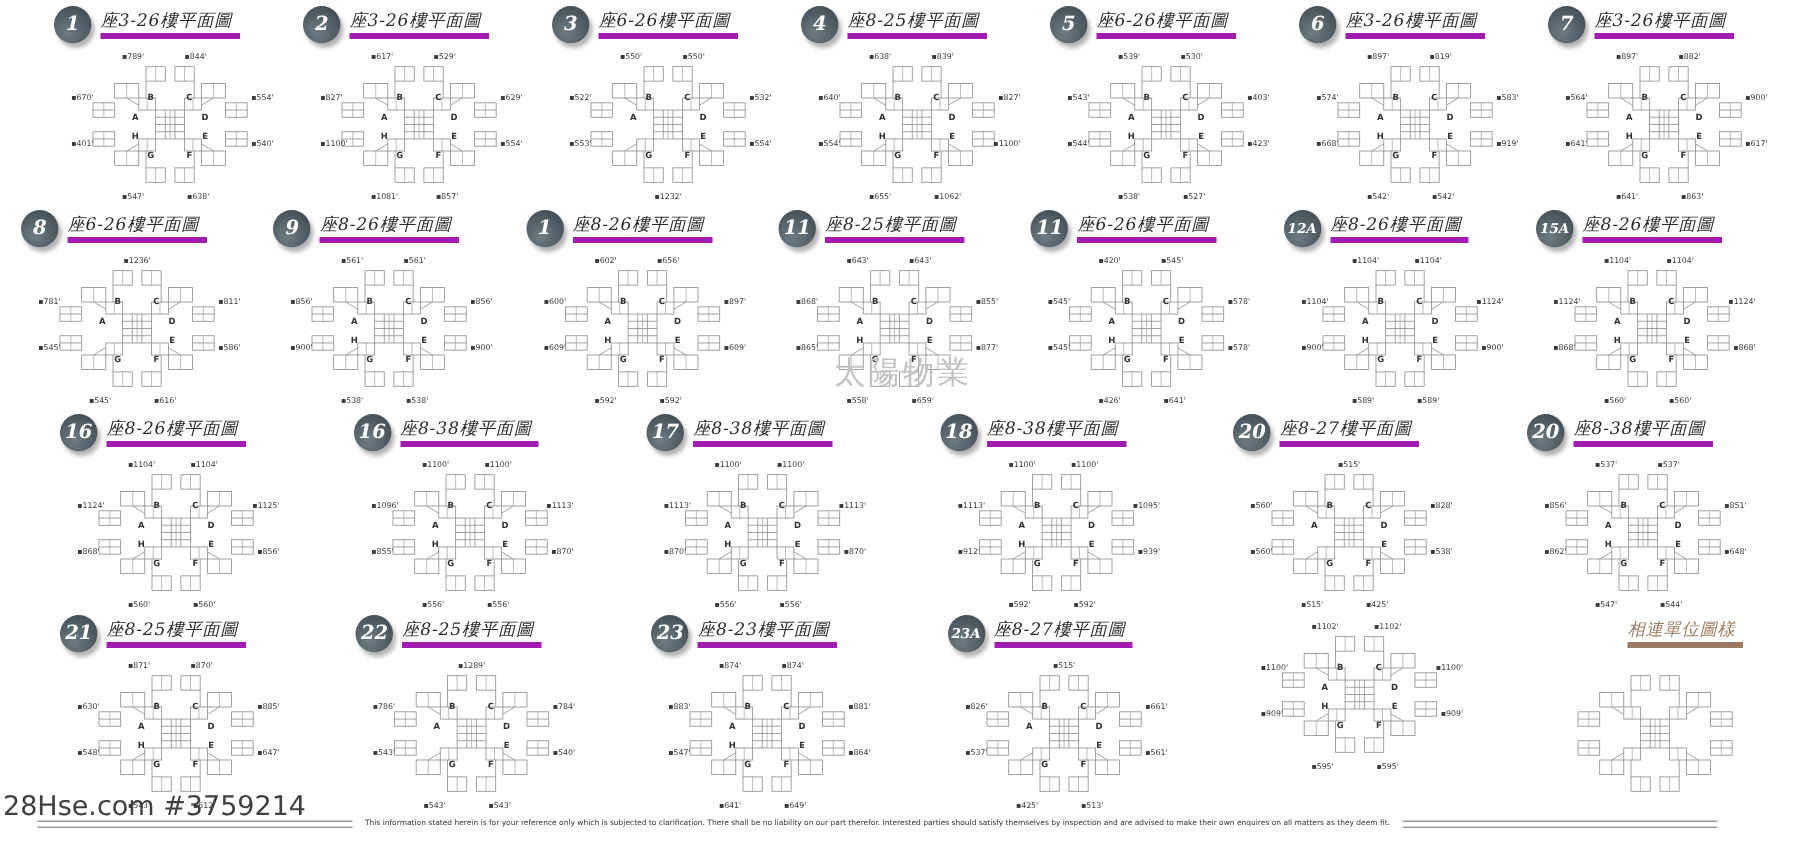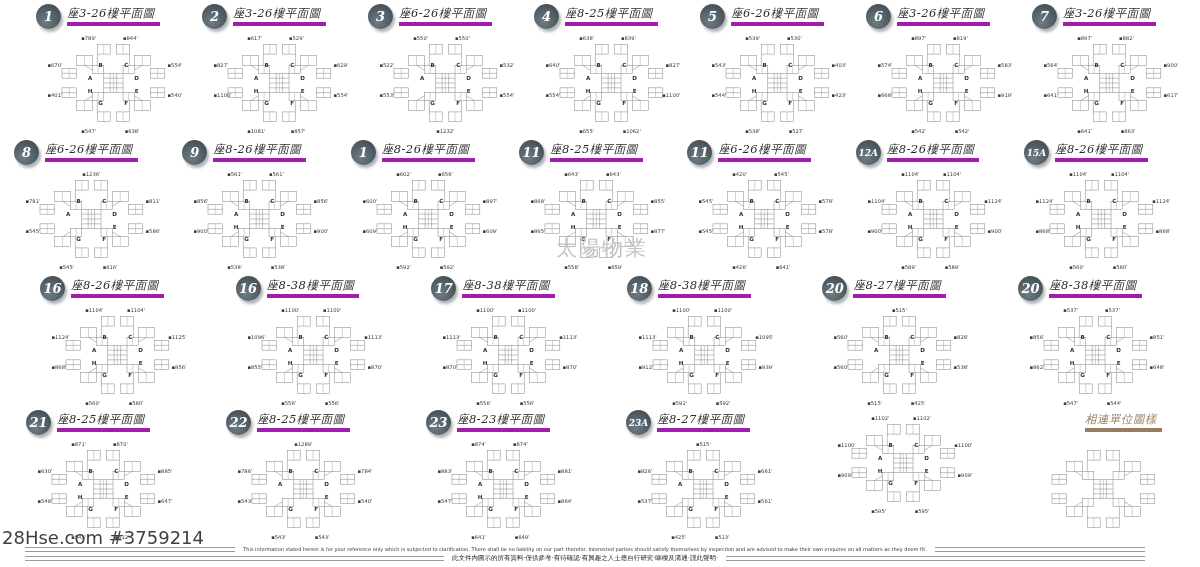--- a/index.html
+++ b/index.html
@@ -2,21 +2,21 @@
 <html><head>
 <meta charset="utf-8">
 <style>
   html,body{margin:0;padding:0;background:#fff;width:1200px;height:567px;overflow:hidden;
     font-family:"DejaVu Sans",sans-serif;position:relative}
   #grid{position:absolute;left:0;top:0;right:0;bottom:0}
   .row{position:absolute;left:0;right:0;display:flex;justify-content:space-between}
   .row1{top:4px;padding:0 16px 0 36px}
   .row2{top:140px;padding:0 10px 0 14px}
   .row3{top:276px;padding:0 16px 0 40px}
-  .row4{top:410px;padding:0 8px 0 26px}
+  .row4{top:410px;padding:0 8px 0 40px}
   .fig{flex:0 0 auto;width:166px}
   .fhead{display:flex;align-items:flex-start;gap:6px;height:26px}
   .badge{width:25px;height:25px;border-radius:50%;flex:0 0 auto;
     background:radial-gradient(circle at 38% 70%, #6e7c84, #38424a);
     color:#fff;font:italic bold 13px "DejaVu Serif",serif;
     display:flex;align-items:center;justify-content:center;
     box-shadow:2px 3px 3px rgba(0,0,0,.3)}
   .badge.sm{font-size:9px}
   .badge-spacer{width:25px;height:25px;flex:0 0 auto}
   .ftitle{font:italic 11.5px "DejaVu Serif",serif;color:#2b2b2b;
@@ -2022,18 +2022,13 @@
 
 <div class="wm-center">太陽物業</div>
 <div class="wm-corner">28Hse.com #3759214</div>
 
 <div class="footer">
   <div class="fline">
     <span class="rule"></span>
     <span class="ftext en">This information stated herein is for your reference only which is subjected to clarification.  There shall be no liability on our part therefor.  Interested parties should satisfy themselves by inspection and are advised to make their own enquires on all matters as they deem fit.</span>
     <span class="rule"></span>
   </div>
-  <div class="fline">
-    <span class="rule"></span>
-    <span class="ftext zh">此文件內圖示的所有資料‧僅供參考‧有待確認‧有興趣之人士應自行研究‧睇樓及溝通‧謹此聲明‧</span>
-    <span class="rule"></span>
-  </div>
 </div>
 
 </body></html>

